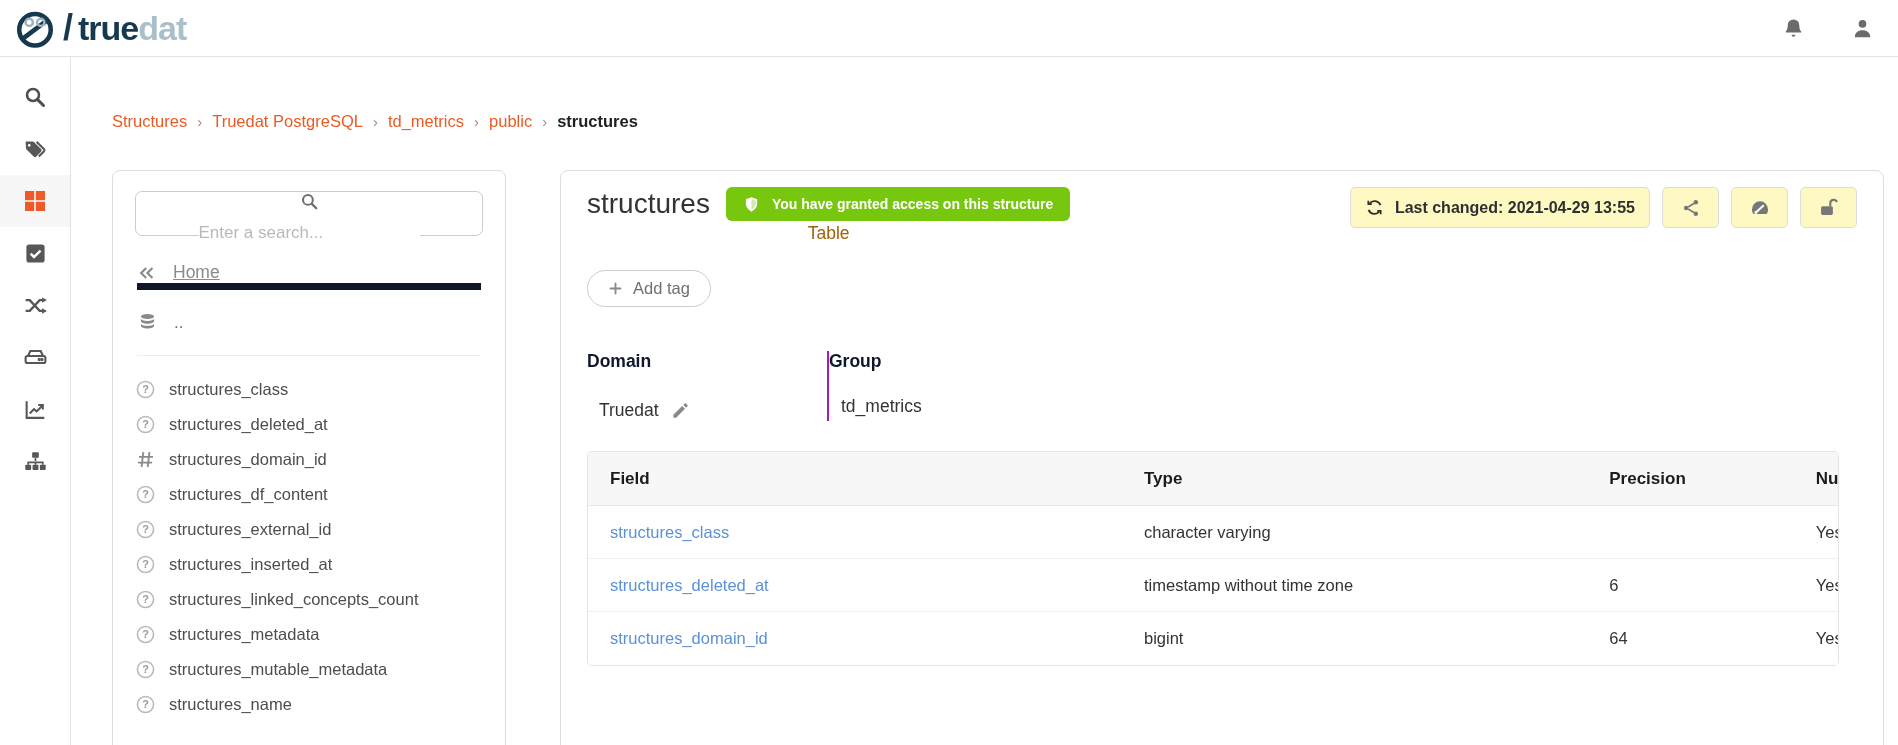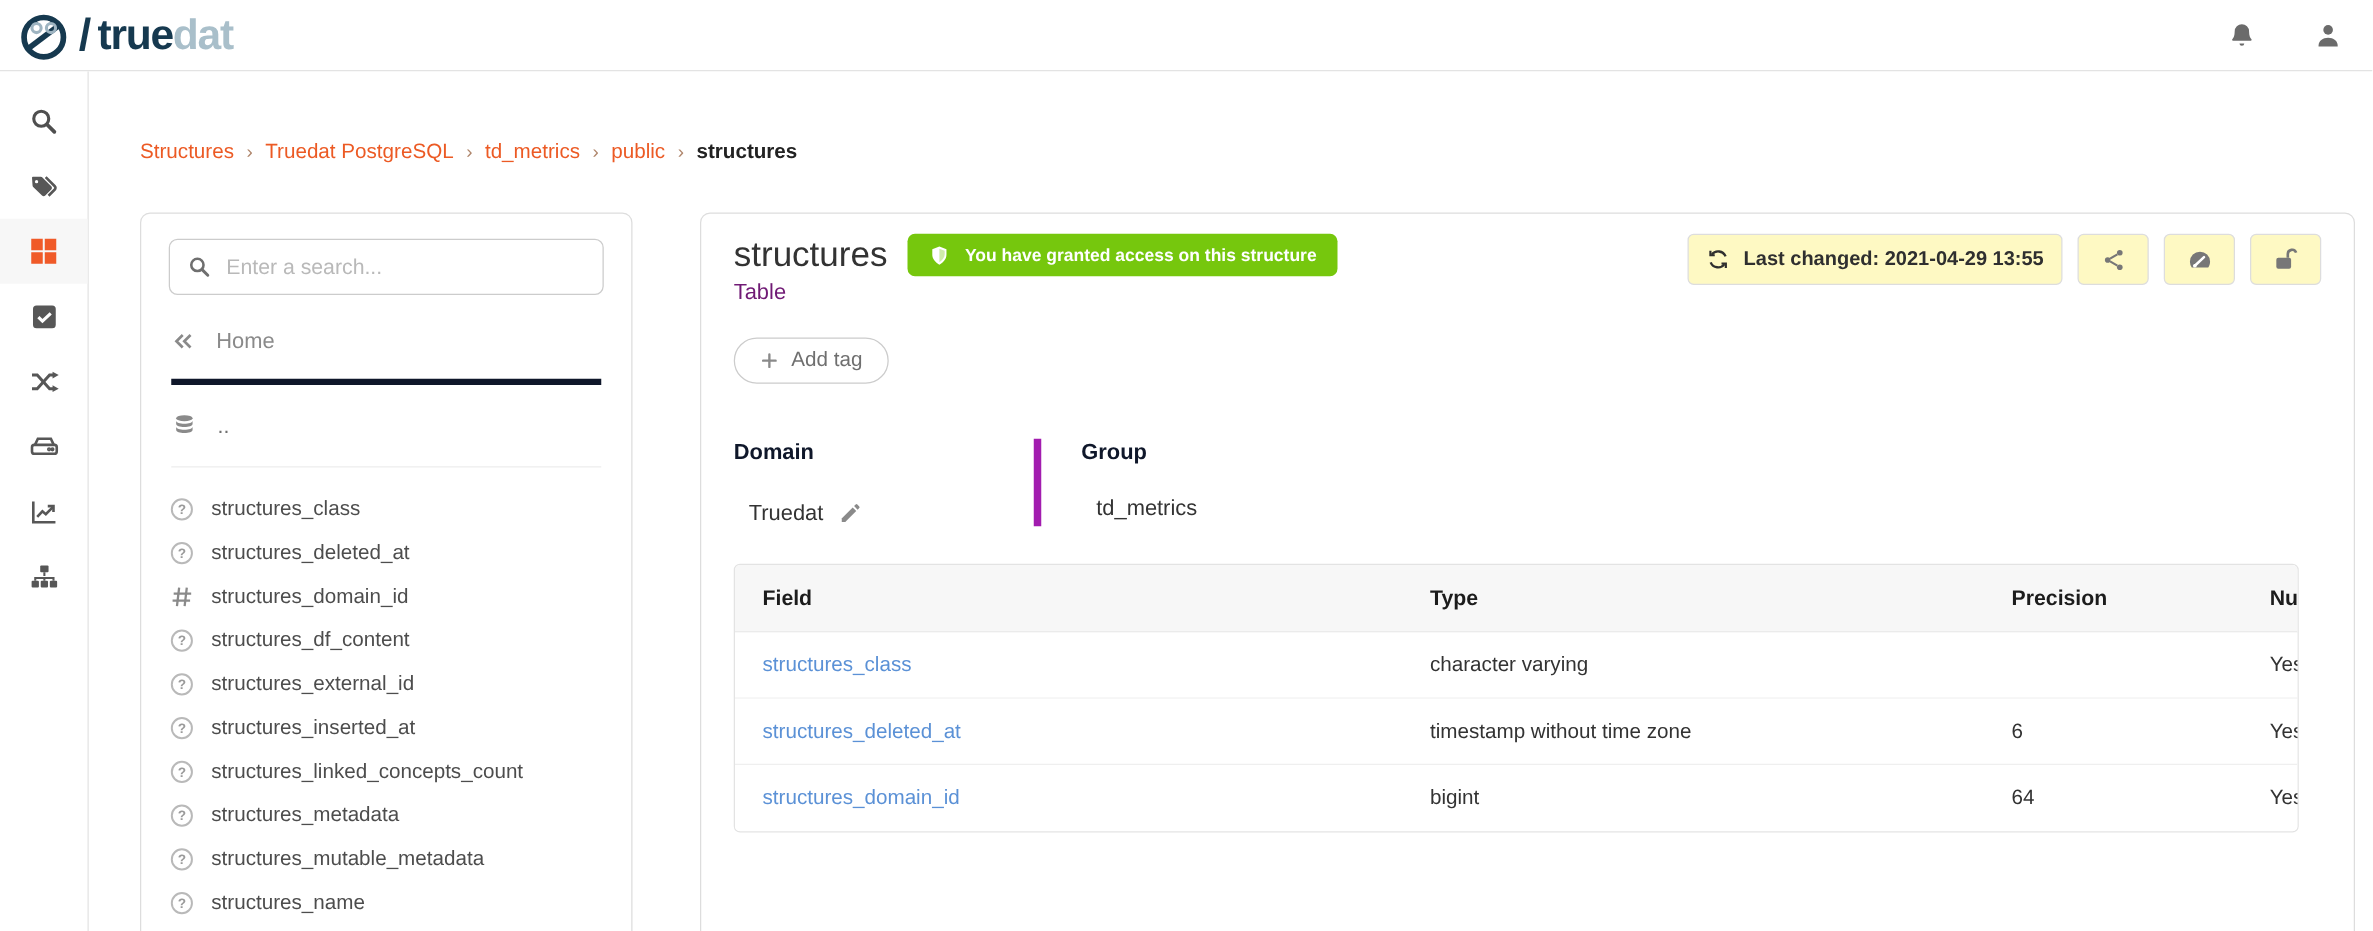--- a/index.html
+++ b/index.html
@@ -47,31 +47,31 @@
   .crumb-current { color: #222; font-weight: 700; }
 
   
   .search-card {
     position: absolute; left: 112px; top: 170px; width: 394px; bottom: -30px;
     background: #fff; border: 1px solid #ddd; border-radius: 8px;
     padding: 20px 22px;
   }
   .search-box {
     display: flex; align-items: center; gap: 12px;
-    border: 1px solid #ccc; border-radius: 7px; height: 45px; padding: 0 14px;
+    border: 1px solid #ccc; border-radius: 7px; height: 45px; padding: 0 14px; flex-direction: column;
   }
   .search-box input {
     border: none; outline: none; flex: 1; font-size: 17px;
     font-family: "Liberation Sans", sans-serif; color: #555;
   }
   .search-box input::placeholder { color: #b9b9b9; }
   .home-row {
     display: flex; align-items: center; gap: 16px; margin: 26px 2px 0 2px;
-    padding-bottom: 20px; border-bottom: 5px solid #0f172a;
-    color: #8a8a8a; font-size: 17.5px; cursor: pointer;
+    border-bottom: 7px solid #0f172a;
+    color: #8a8a8a; font-size: 17.5px; cursor: pointer; text-decoration: underline;
   }
   .up-row {
     display: flex; align-items: center; gap: 16px; margin: 22px 2px 0 2px;
     padding-bottom: 22px; border-bottom: 1px solid #ededed;
     color: #6f6f6f; font-size: 17px; cursor: pointer;
   }
   .s-list { margin-top: 16px; }
   .s-item {
     display: flex; align-items: center; gap: 13px; height: 35px;
     color: #4d4d4d; font-size: 16.5px; cursor: pointer;
@@ -93,32 +93,32 @@
   }
   .header-actions { display: flex; align-items: center; gap: 12px; }
   .action-btn {
     display: flex; align-items: center; justify-content: center; gap: 11px;
     background: #fef9c3; border: 1px solid #ddd; border-radius: 5px;
     height: 41px; padding: 0 14px; cursor: pointer;
     font-family: "Liberation Sans", sans-serif;
   }
   .action-btn.square { width: 57px; }
   .last-changed-label { font-size: 16px; font-weight: 700; color: #2f2f2f; white-space: nowrap; }
-  .subtitle { color: #701a75; font-size: 17.5px; margin-top: 2px; }
+  .subtitle { color: #a16207; font-size: 17.5px; margin-top: 2px; text-align: center; }
 
   .addtag-btn {
     margin-top: 26px; display: inline-flex; align-items: center; gap: 10px;
     border: 1px solid #ccc; border-radius: 999px; background: #fff;
     height: 37px; padding: 0 20px; color: #6f6f6f; font-size: 16.5px; cursor: pointer;
     font-family: "Liberation Sans", sans-serif;
   }
 
   .dg-section { display: flex; margin-top: 44px; }
   .dg-col { min-width: 240px; padding-right: 60px; }
-  .dg-col.group-col { border-left: 6px solid #a21caf; padding-left: 32px; min-width: 300px; }
+  .dg-col.group-col { border-left: 2px solid #a21caf; min-width: 300px; }
   .dg-label { font-size: 17.5px; font-weight: 700; color: #0f172a; }
   .dg-value-row { display: flex; align-items: center; gap: 12px; margin: 28px 0 0 12px; }
   .dg-value { font-size: 17.5px; color: #333; }
   .group-col .dg-value-row { margin-top: 24px; }
 
   .tabs { display: flex; gap: 44px; margin-top: 46px; border-bottom: 1px solid #ddd; }
   .tab {
     font-size: 17.5px; color: #6f6f6f; padding: 6px 2px 14px 2px; cursor: pointer;
     border-bottom: 3px solid transparent; margin-bottom: -1px;
   }

